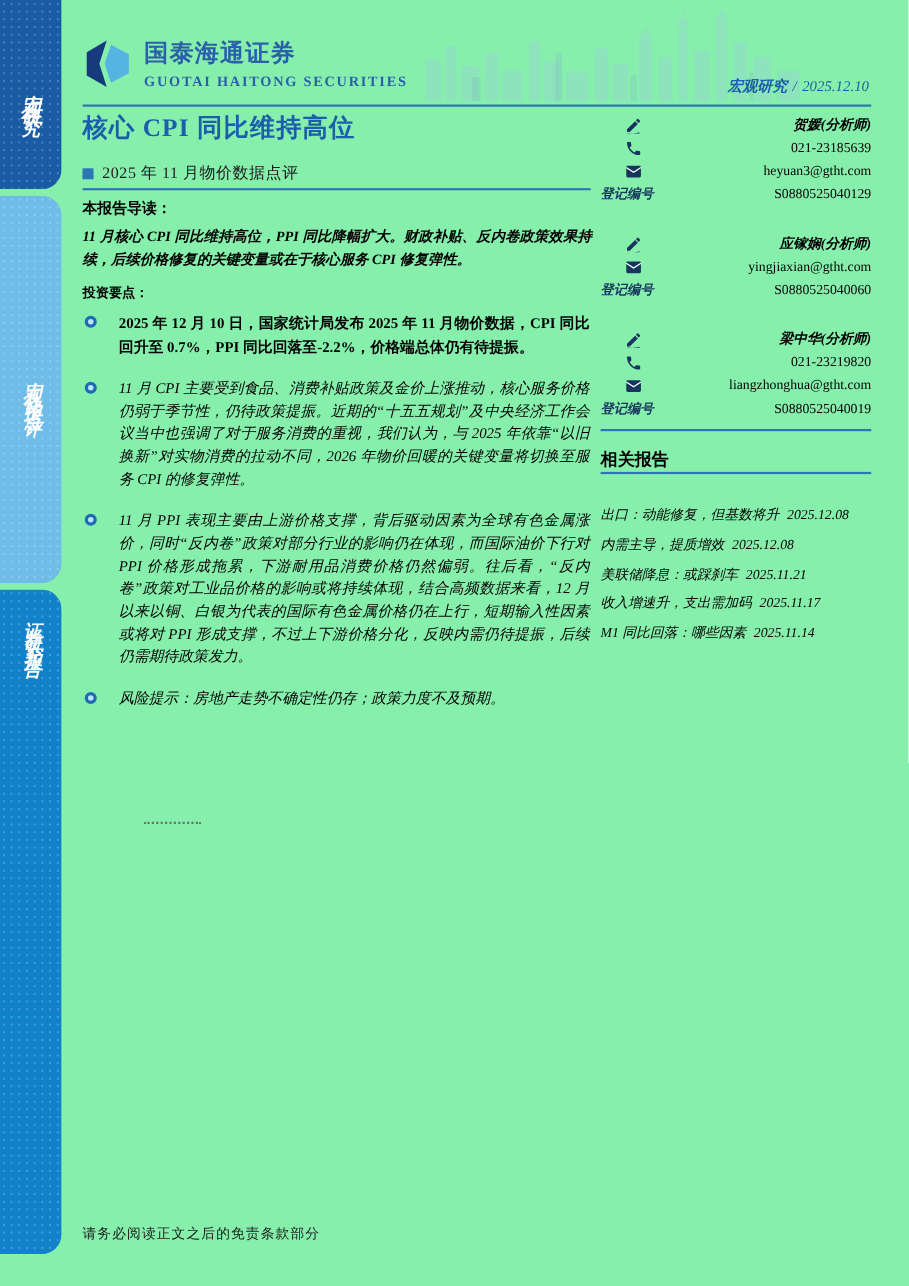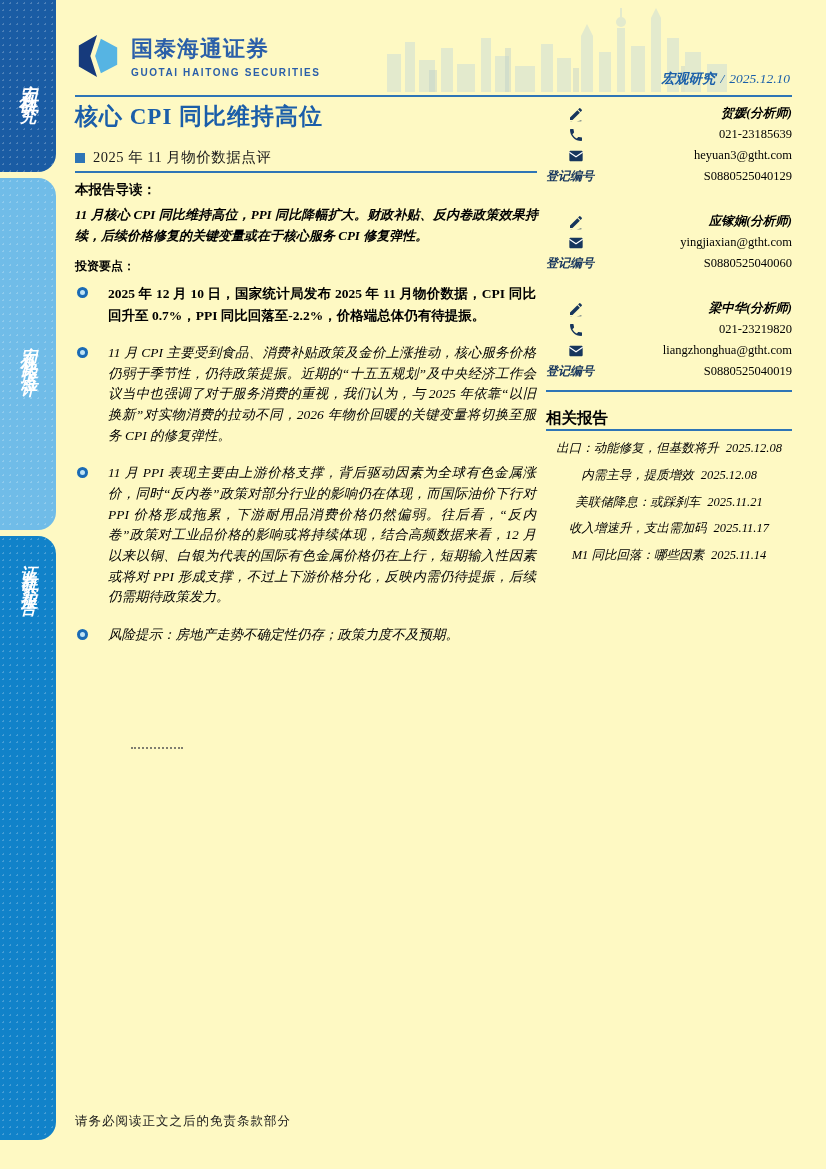--- a/index.html
+++ b/index.html
@@ -1,37 +1,37 @@
 <!DOCTYPE html>
 <html><head>
 <meta charset="utf-8">
 <style>
   * { margin:0; padding:0; box-sizing:border-box; }
   html,body { background:#fff; }
   body { font-family:"Liberation Serif", serif; }
-  #page { position:relative; width:826px; height:1169px; background:#fef9c3; overflow:hidden; }
+  #page { position:relative; width:826px; height:1169px; background:#86efac; overflow:hidden; }
 
   
   .side-seg { position:absolute; left:0; width:56px; display:flex; justify-content:center;
     background-image:radial-gradient(rgba(255,255,255,.22) 1px, transparent 1px);
     background-size:7px 7px; }
   .seg-1 { top:0; height:172px; border-radius:0 0 18px 0; align-items:center; }
   .seg-2 { top:178px; height:352px; border-radius:0 18px 18px 0; align-items:center; }
   .seg-3 { top:536px; height:604px; border-radius:0 18px 18px 0; align-items:flex-start; padding-top:16px; }
   .side-label { writing-mode:vertical-rl; text-orientation:upright; color:#fff;
     font-weight:bold; font-style:italic; letter-spacing:7px; font-size:17px; }
   .seg-3 .side-label, .seg-2 .side-label { font-size:16px; }
 
   
   .header-line { position:absolute; left:75px; top:95px; width:717px; height:2px; background:#2E75B6; }
   .skyline { position:absolute; left:385px; top:8px; opacity:.5; }
   .logo { position:absolute; left:75px; top:33px; display:flex; align-items:center; }
   .logo-mark { width:46px; height:46px; margin-right:10px; }
   .logo-cn { font-size:22px; font-weight:bold; color:#2B5FA9; font-family:"Liberation Sans", sans-serif; letter-spacing:1px; }
-  .logo-en { font-size:10px; color:#2B5FA9; font-family:Liberation Sans, sans-serif; letter-spacing:1.6px; font-weight:bold; margin-top:3px; }
+  .logo-en { font-size:13px; color:#2B5FA9; font-family:Liberation Serif, serif; letter-spacing:1.6px; font-weight:bold; margin-top:3px; }
   .header-meta { position:absolute; right:36px; top:70px; font-size:13.5px; font-style:italic; color:#1A5FA9; font-weight:bold; }
   .header-meta .sep { margin:0 5px; font-weight:normal; }
   .header-meta .date { font-weight:normal; }
 
   
   .report-title { position:absolute; left:75px; top:101px; font-size:23px; font-weight:bold; color:#1B5EA9; letter-spacing:1px; }
   .subtitle-row { position:absolute; left:75px; top:148px; display:flex; align-items:center; }
   .subtitle-sq { width:10px; height:10px; background:#2E75B6; margin-right:8px; }
   .subtitle-text { font-size:14.5px; color:#1a1a1a; letter-spacing:.5px; }
   .left-divider { position:absolute; left:75px; top:171px; width:462px; height:2px; background:#2E75B6; }
@@ -54,21 +54,21 @@
   .analyst { margin-bottom:24px; }
   .a-row { display:flex; justify-content:space-between; align-items:center; height:21px; }
   .a-icon { width:16px; height:16px; margin-left:22px; }
   .a-name { font-size:12.5px; font-weight:bold; font-style:italic; color:#000; }
   .a-val { font-size:12.5px; color:#000; }
   .reg-label { font-size:12px; font-weight:bold; font-style:italic; color:#17365D; }
   .right-divider { width:246px; height:2px; background:#2E75B6; margin-top:8px; }
 
   .related { margin-top:16px; }
   .rel-heading { font-size:15.5px; font-weight:bold; color:#000; padding-bottom:0; border-bottom:2.5px solid #2E75B6; }
-  .rel-items { margin-top:4px;text-align:center; }
+  .rel-items { margin-top:24px; }
   .rel-item { font-size:12.5px; font-style:italic; color:#000; line-height:2.14; }
   .rel-item .rel-date { margin-left:7px; }
 
   
   .tiny-artifact { position:absolute; left:131px; top:747px; width:52px; height:0;
     border-top:2px dotted #555; opacity:.75; }
   .footer-note { position:absolute; left:75px; top:1113px; font-size:12.5px; color:#1a1a1a; letter-spacing:1px; }
 </style>
 </head>
 <body>

